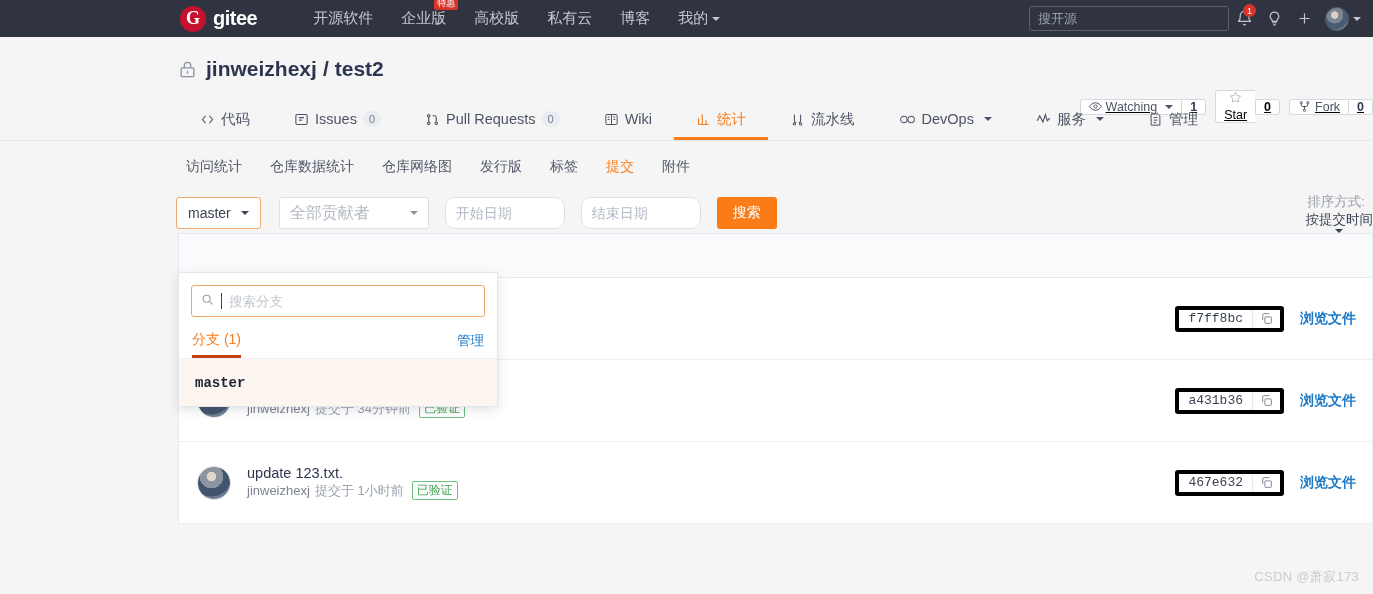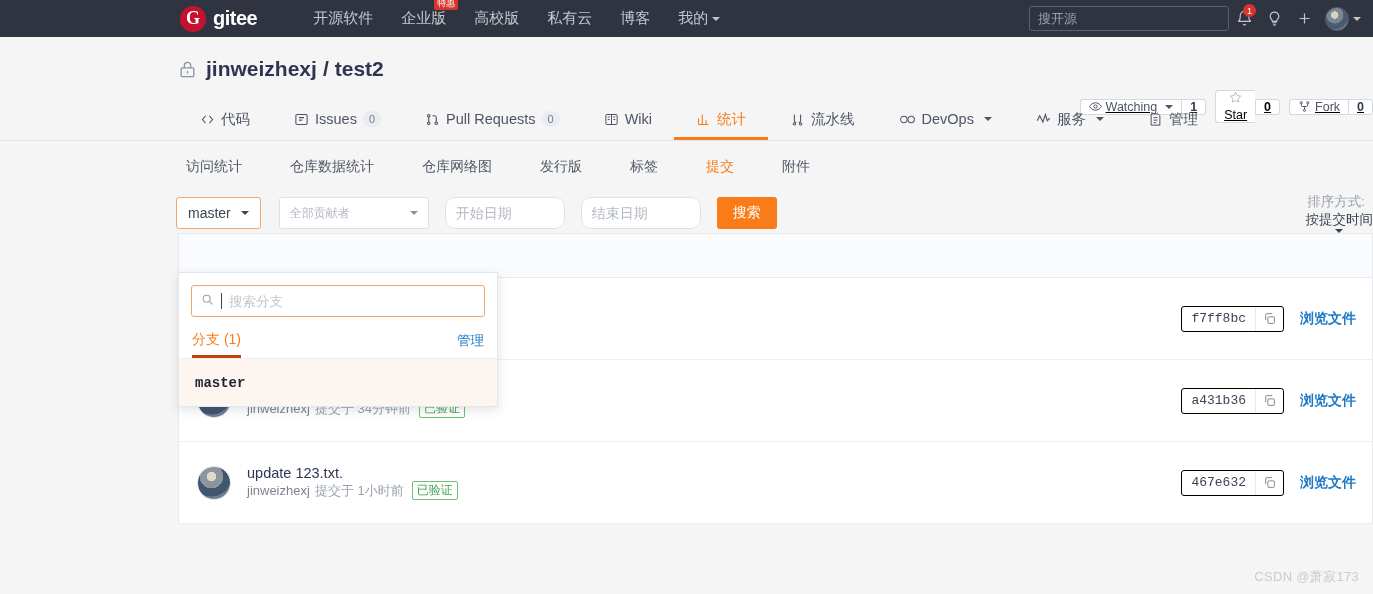--- a/index.html
+++ b/index.html
@@ -125,21 +125,21 @@
   .rtab.active { color: #fa7c18; border-bottom-color: #fa7c18; }
   .rtab .cnt {
     background: #e9ecf1; color: #767d8c; font-size: 11px;
     border-radius: 9px; padding: 1px 6px; line-height: 14px;
   }
   .rtab svg { display: block; }
 
   
   .subnav {
     display: flex; align-items: center; height: 52px;
-    padding-left: 172px; font-size: 14px; gap: 20px;
+    padding-left: 172px; font-size: 14px;
   }
   .subnav-item {
     padding: 0 14px; color: #515868; cursor: pointer; white-space: nowrap;
   }
   .subnav-item.active { color: #fa7c18; font-weight: normal; }
 
   
   .filterbar {
     display: flex; align-items: center; height: 40px;
     padding-left: 176px; position: relative;
@@ -147,21 +147,21 @@
   .branch-btn {
     height: 32px; min-width: 72px; padding: 0 11px;
     border: 1px solid #f0a868; border-radius: 3px; background: #fff;
     color: #3b4354; font-size: 14px; display: flex;
     align-items: center; gap: 6px; cursor: pointer;
   }
   .sel-contrib {
     margin-left: 18px; width: 150px; height: 32px;
     border: 1px solid #dde1e7; border-radius: 3px; background: #fff;
     display: flex; align-items: center; justify-content: space-between;
-    padding: 0 10px; font-size: 12px; color: #b3b9c4; cursor: pointer;
+    padding: 0 10px; font-size: 16px; color: #b3b9c4; cursor: pointer;
   }
   .date-inp {
     margin-left: 16px; width: 120px; height: 32px;
     border: 1px solid #dde1e7; border-radius: 10px; background: #fff;
     padding: 0 10px; font-size: 14px; color: #3b4354;
     font-family: inherit;
   }
   .date-inp::placeholder { color: #b3b9c4; }
   .search-btn {
     margin-left: 16px; height: 32px; padding: 0 16px;
@@ -205,21 +205,21 @@
   .c-meta { font-size: 13px; color: #9aa1ae; display: flex; align-items: center; gap: 5px; }
   .c-author { color: #7d8490; cursor: pointer; }
   .verified {
     border: 1px solid #6cc27a; color: #3fa451;
     font-size: 12px; border-radius: 2px; padding: 1px 4px;
     line-height: 15px; margin-left: 3px;
   }
   .c-right { display: flex; align-items: center; flex: none; }
   .sha-group {
     display: flex; align-items: stretch; height: 26px;
-    border: 1px solid #000000; border-radius: 3px; overflow: hidden;
+    border: 4px solid #000000; border-radius: 3px; overflow: hidden;
     background: #fff;
   }
   .sha {
     display: flex; align-items: center; padding: 0 9px;
     font-family: "Liberation Mono", "DejaVu Sans Mono", monospace;
     font-size: 13px; color: #3b4354; cursor: pointer;
   }
   .sha-copy {
     display: flex; align-items: center; justify-content: center;
     width: 28px; border-left: 1px solid #e6eaef;

